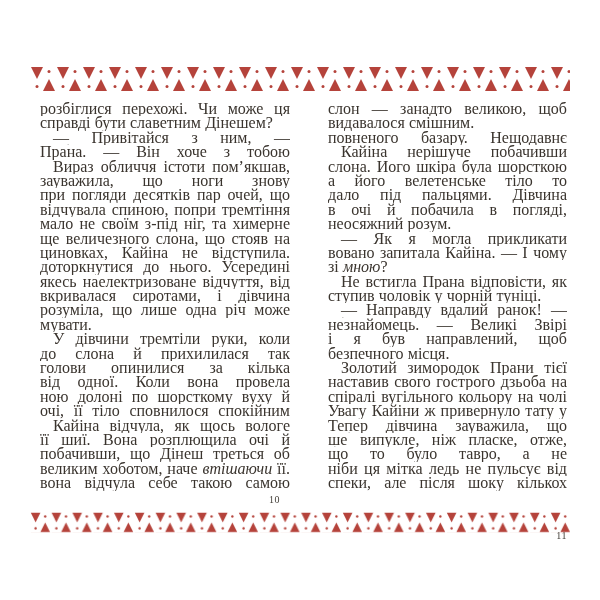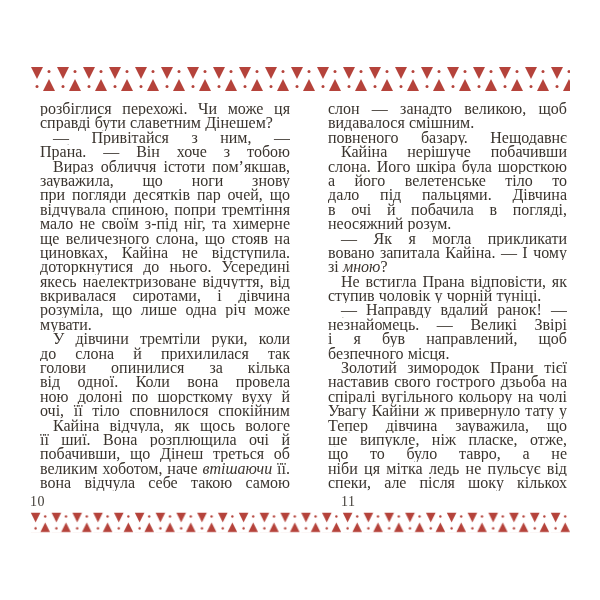--- a/index.html
+++ b/index.html
@@ -15,25 +15,25 @@
   .line{
     font-size:16px;line-height:14.4px;height:14.4px;overflow:hidden;
     text-align:justify;text-align-last:justify;
     -moz-text-align-last:justify;
     word-spacing:0.2px;
   }
   .line.end{text-align-last:left;-moz-text-align-last:left;}
   .line.in{text-indent:13px;}
   .line i{font-style:italic;}
   .pagenum{
-    position:absolute;top:494px;text-align:left;
-    font-size:14px;letter-spacing:0.5px;color:#44403a;
+    position:absolute;top:494px;text-align:right;
+    font-size:10px;letter-spacing:0.5px;color:#44403a;
   }
   .pagenum.pn-left{left:30px;width:250px;}
-  .pagenum.pn-right{left:341px;width:239px;}
+  .pagenum.pn-right{left:328px;width:239px;margin-top:36px;}
 </style>
 </head>
 <body>
 
 <div class="sheet" style="color: rgb(58, 52, 46); background: rgb(255, 255, 255);">
 
   <svg class="ornament" style="left: 30px; top: 66px; color: rgb(181, 67, 59);" width="540" height="26" aria-hidden="true">
     <defs>
       <pattern id="friezeTop" patternUnits="userSpaceOnUse" width="26" height="26">
         <path d="M1,1 L13,1 L7,13 Z" fill="currentColor"></path>

